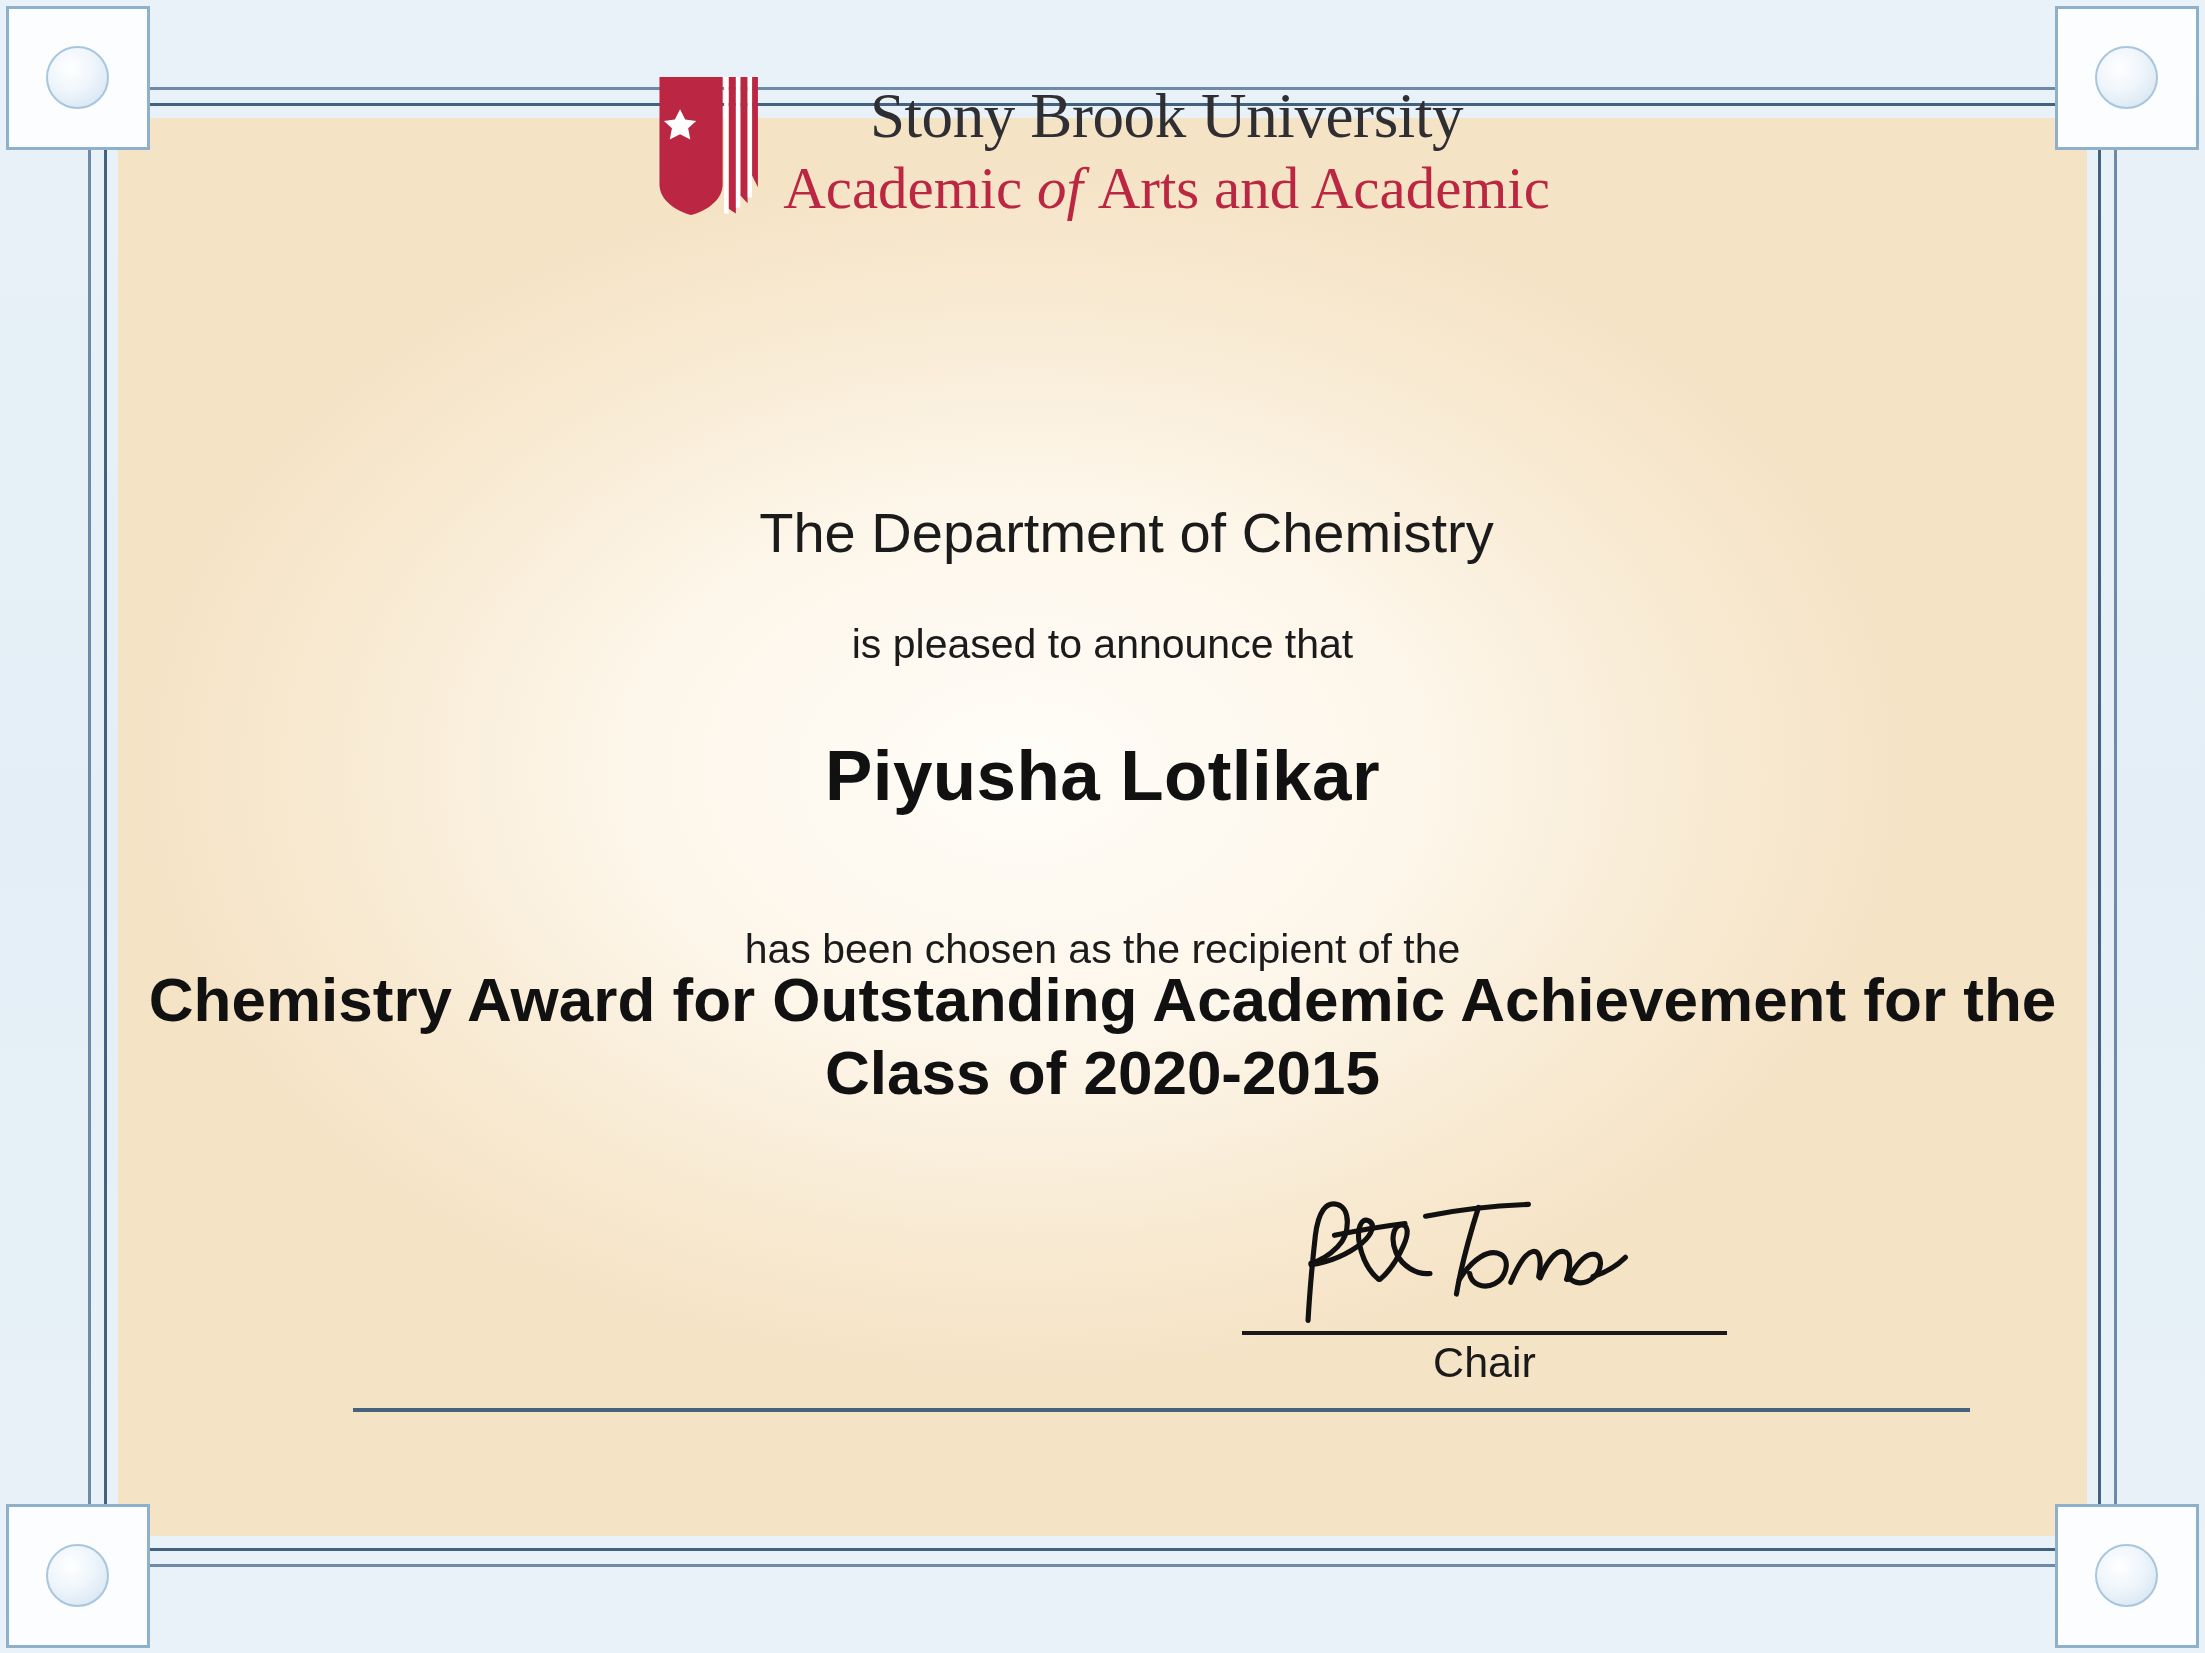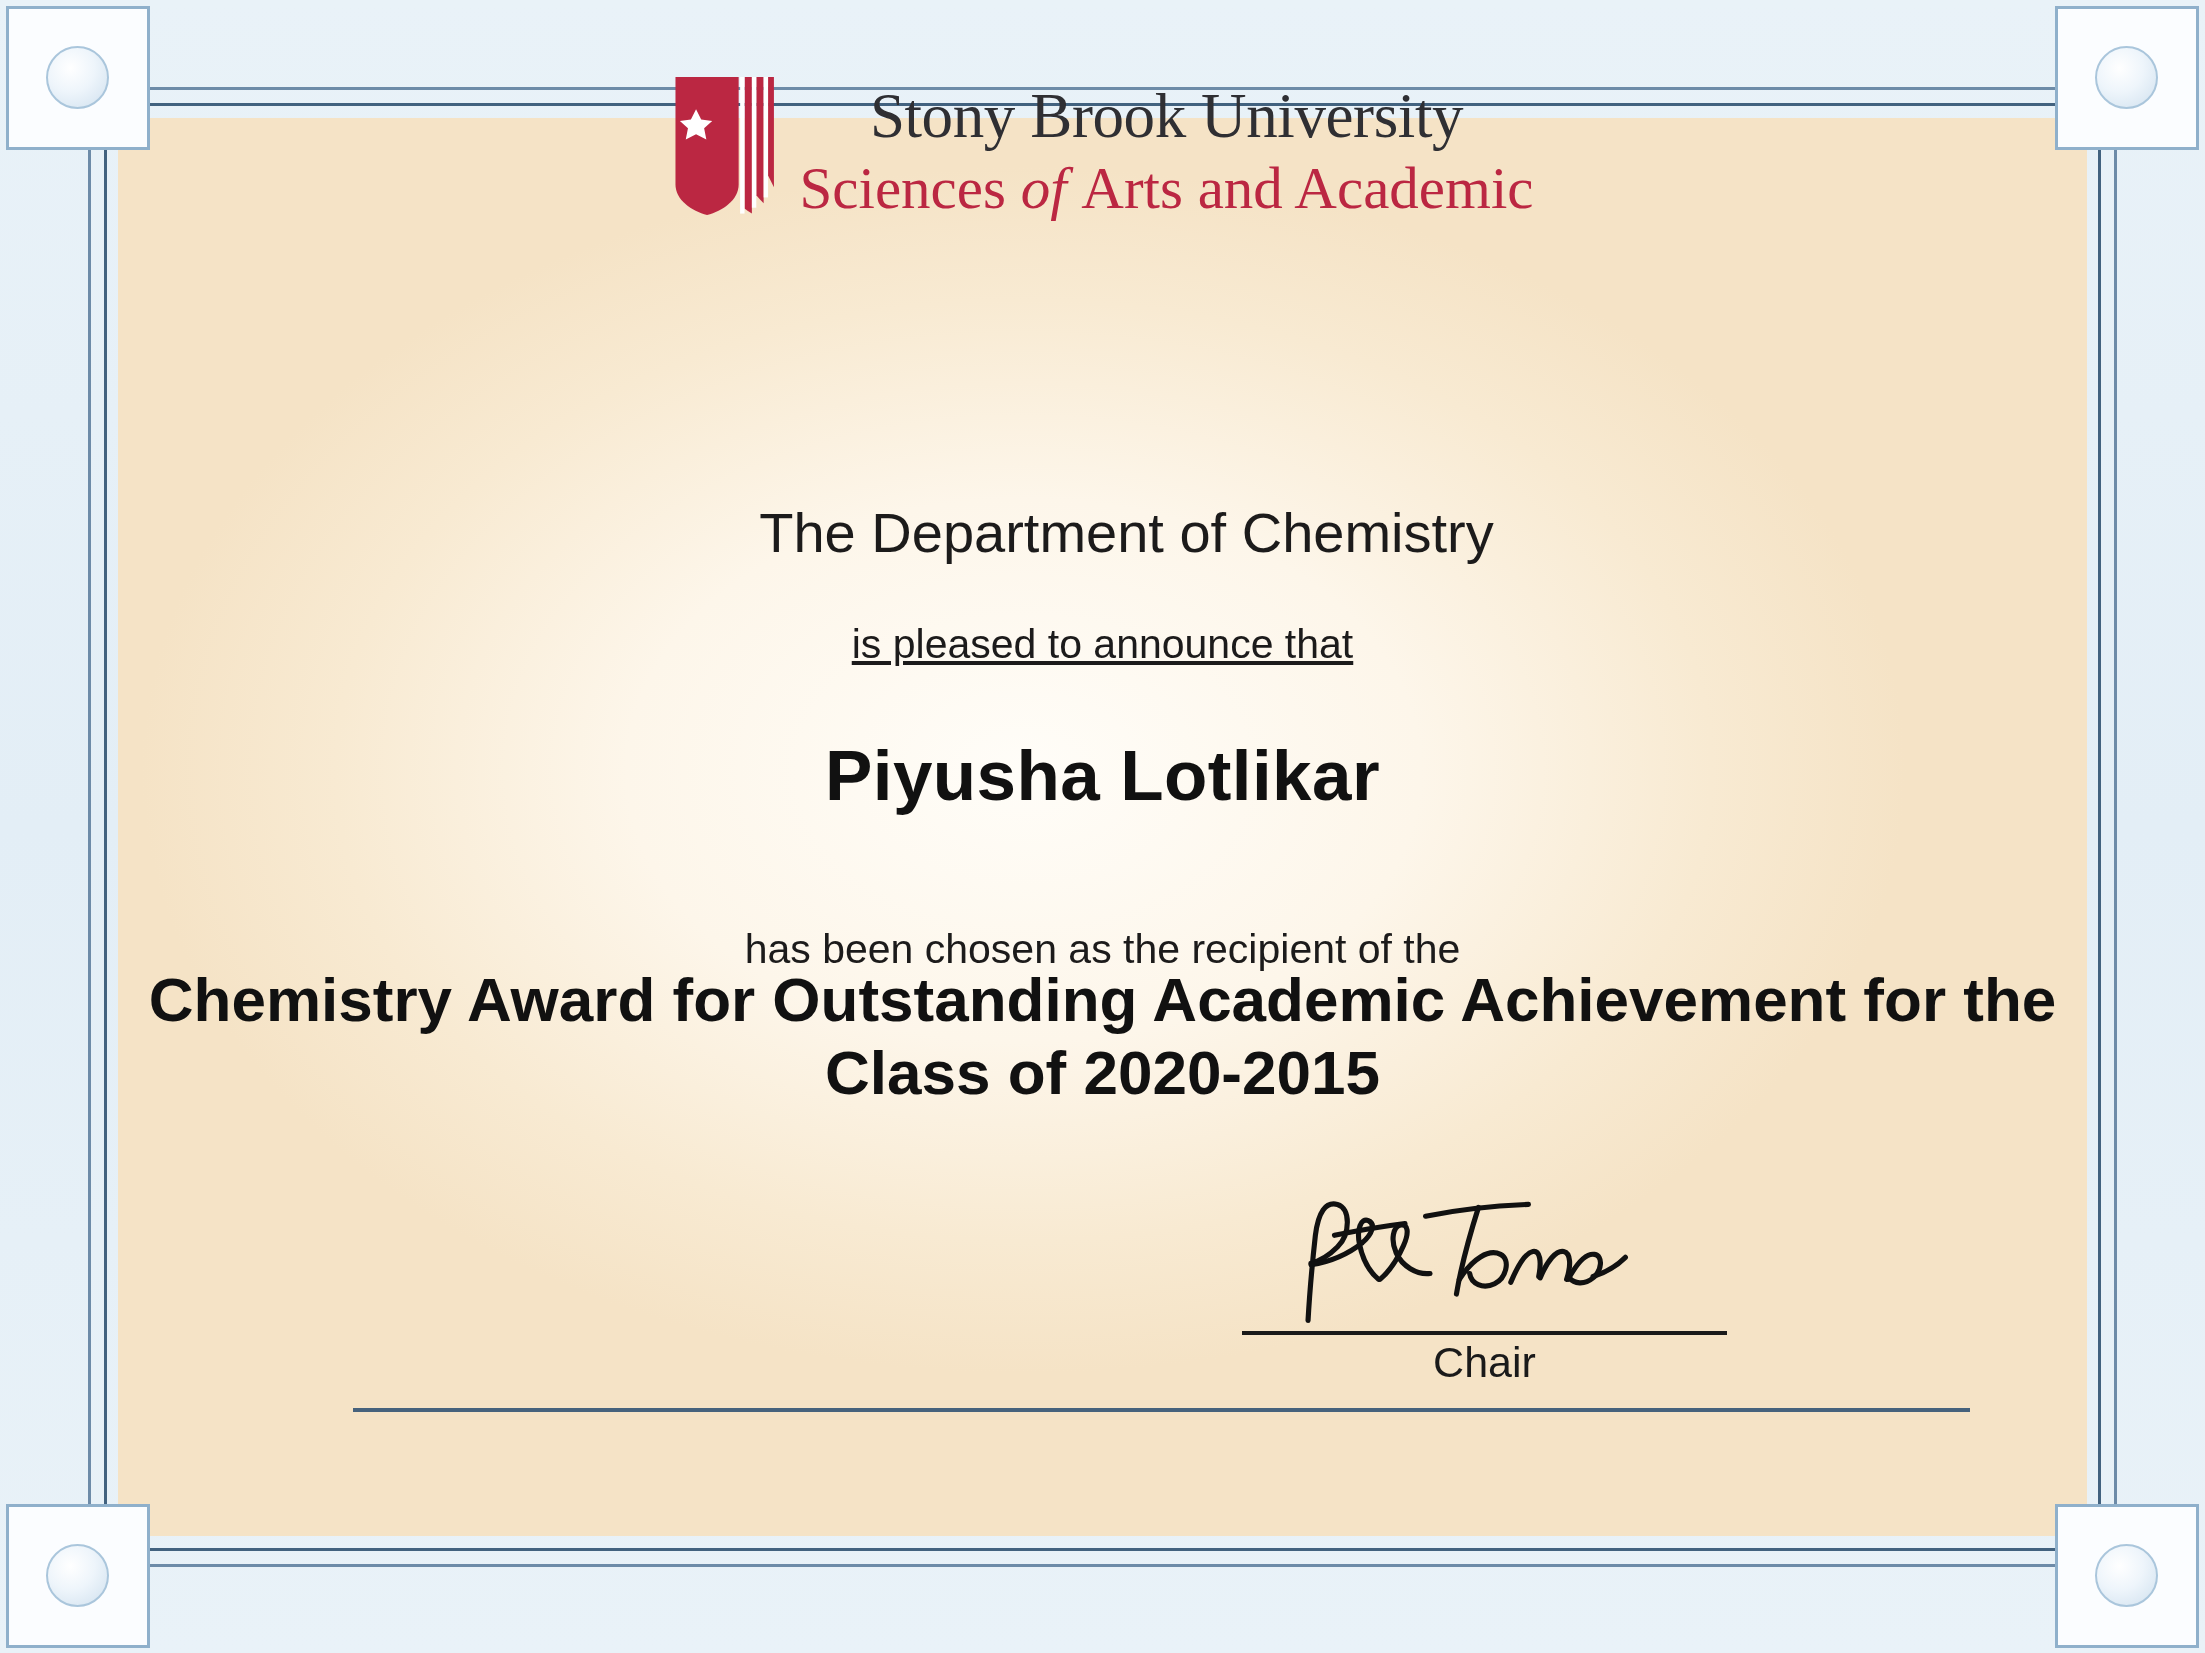--- a/index.html
+++ b/index.html
@@ -134,21 +134,20 @@
     color: #1c1b1b;
     margin-left: 48px;
   }
   .line-announce {
     position: absolute;
     left: 0; right: 0;
     top: 621px;
     font-size: 41px;
     font-weight: 400;
     color: #1c1b1b;
-    text-decoration: underline;
   }
   .line-name {
     position: absolute;
     left: 0; right: 0;
     top: 735px;
     font-size: 71px;
     font-weight: bold;
     color: #111111;
     letter-spacing: 0.4px;
   }
@@ -240,21 +239,21 @@
             <path d="M132 4 h8 v150 q-4 -8 -8 -16 z"></path>
           </g>
           <g fill="#ffffff">
             <rect x="94" y="4" width="6" height="186"></rect>
             <rect x="110" y="4" width="6" height="178"></rect>
             <rect x="126" y="4" width="6" height="164"></rect>
           </g>
         </svg>
         <div class="wordmark">
           <div class="univ-name">Stony Brook University</div>
-          <div class="college-name"><span>Sciences </span><em>of </em><span>Arts and Academic</span></div>
+          <div class="college-name"><span>Academic </span><em>of </em><span>Arts and Academic</span></div>
         </div>
       </div>
     </div>
 
     <div class="line-dept">The Department of Chemistry</div>
     <div class="line-announce">is pleased to announce that</div>
     <div class="line-name">Piyusha Lotlikar</div>
     <div class="line-recipient">has been chosen as the recipient of the</div>
     <div class="line-award">Chemistry Award for Outstanding Academic Achievement for the Class of 2020-2015</div>
 

